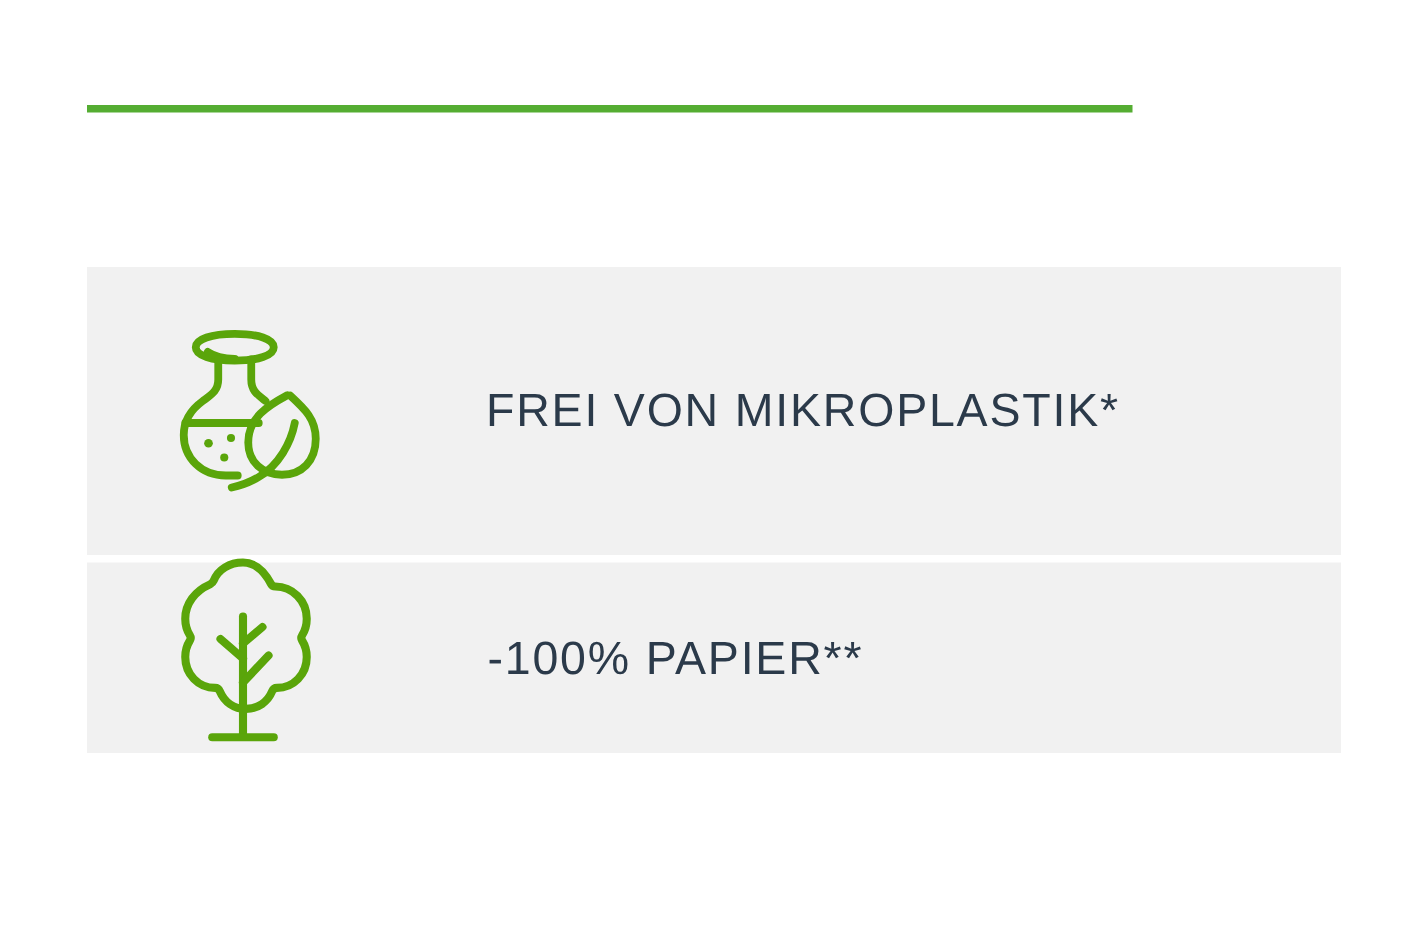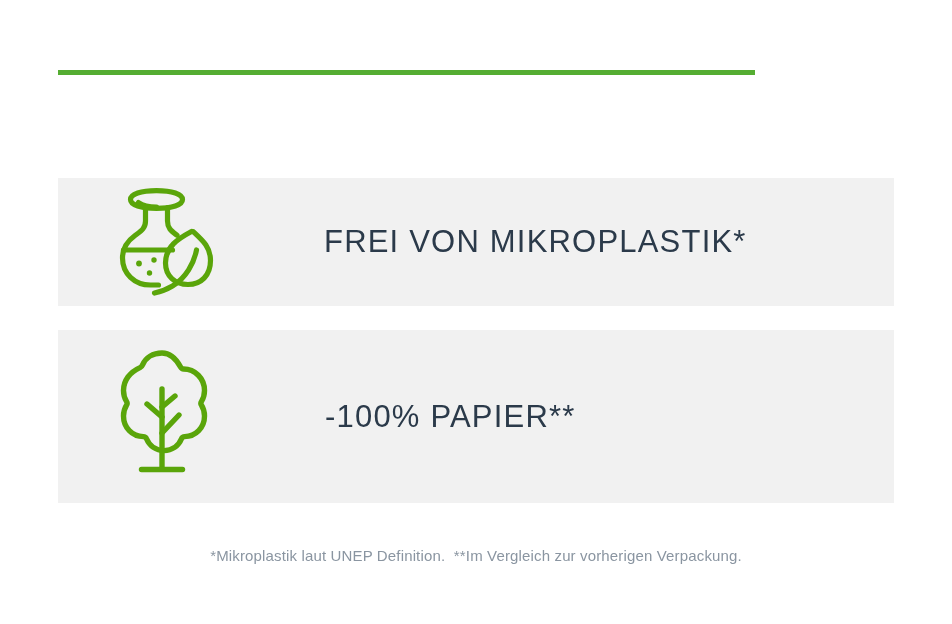--- a/index.html
+++ b/index.html
@@ -56,22 +56,22 @@
     width: 836px;
   }
   .panel {
     position: relative;
     display: flex;
     align-items: center;
     background: #f1f1f1;
     width: 836px;
     box-sizing: border-box;
   }
-  .panel-mikroplastik { height: 128px; }
-  .panel-papier { height: 173px; margin-top: 24px; }
+  .panel-mikroplastik { height: 192px; }
+  .panel-papier { height: 127px; margin-top: 5px; }
 
   .panel-icon {
     width: 208px;
     min-width: 208px;
     height: 100%;
     display: flex;
     align-items: center;
     justify-content: center;
   }
   .panel-icon svg {
@@ -196,15 +196,14 @@
 
             <path d="M29.5 120.5 L70.5 120.5"></path>
           </g>
         </svg>
       </div>
       <div class="panel-label">-100% PAPIER**</div>
     </div>
 
   </div>
 
-  <div class="footnote">*Mikroplastik laut UNEP Definition.  **Im Vergleich zur vorherigen Verpackung.</div>
 
 </div>
 
 </body></html>

